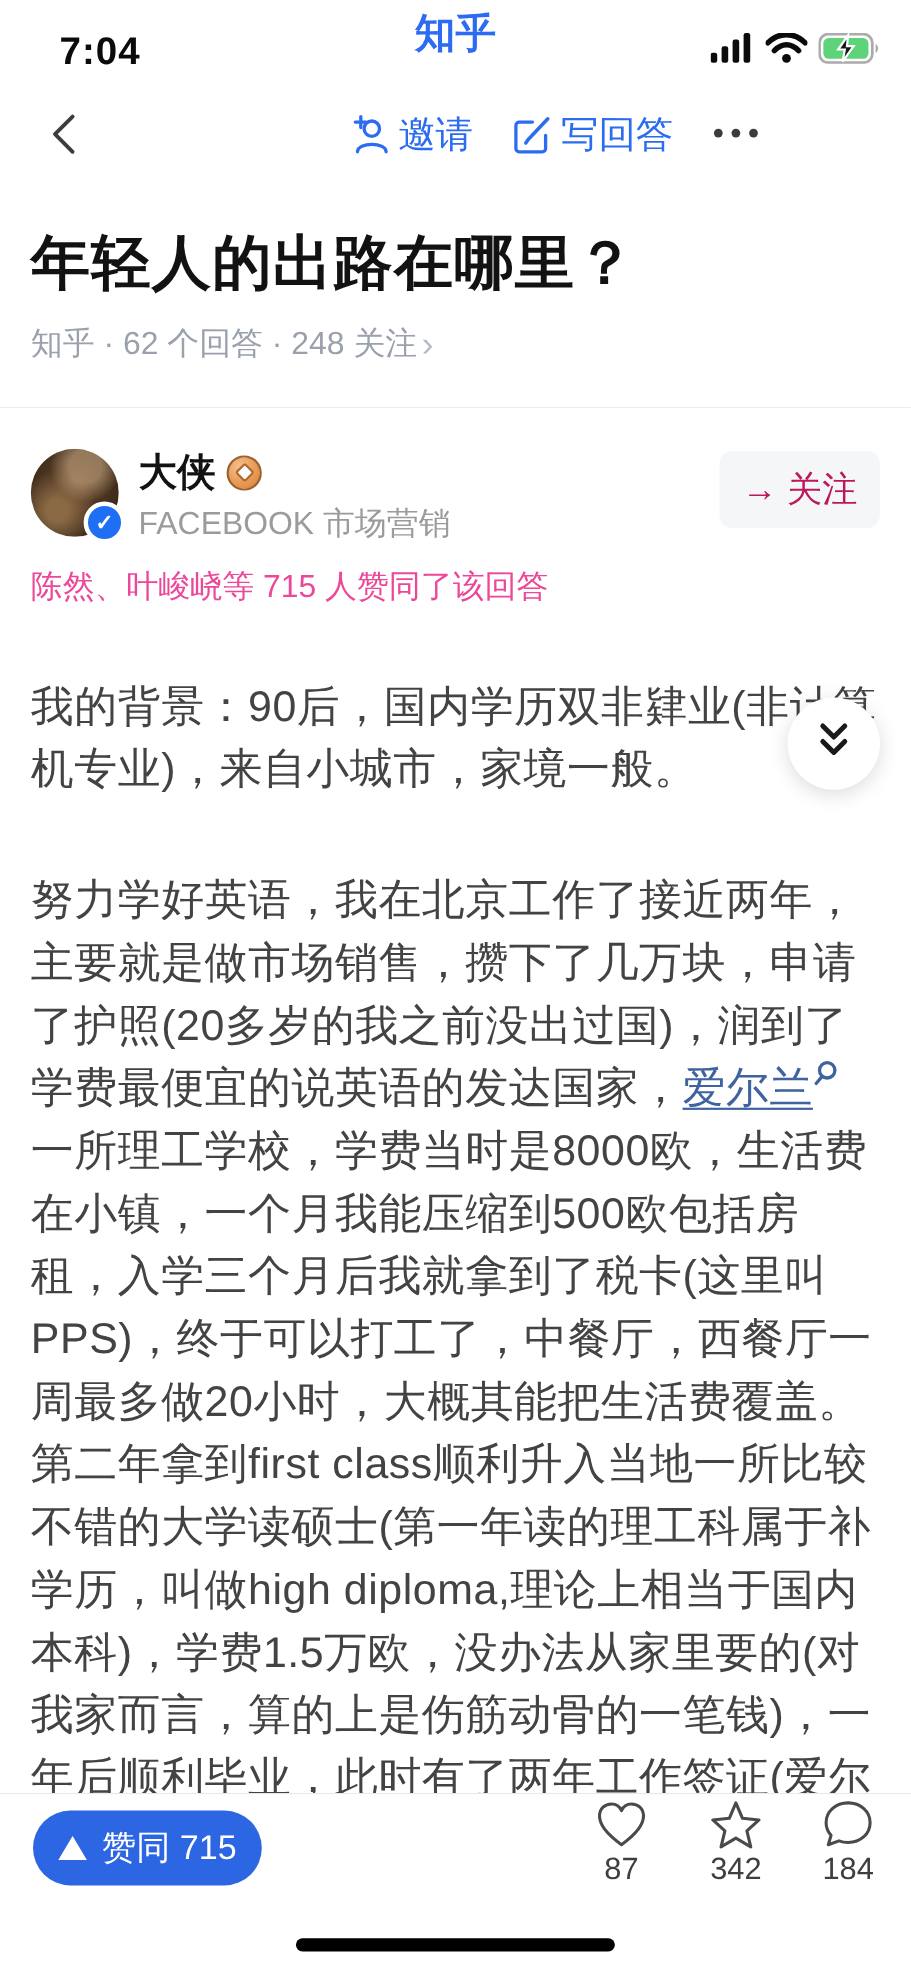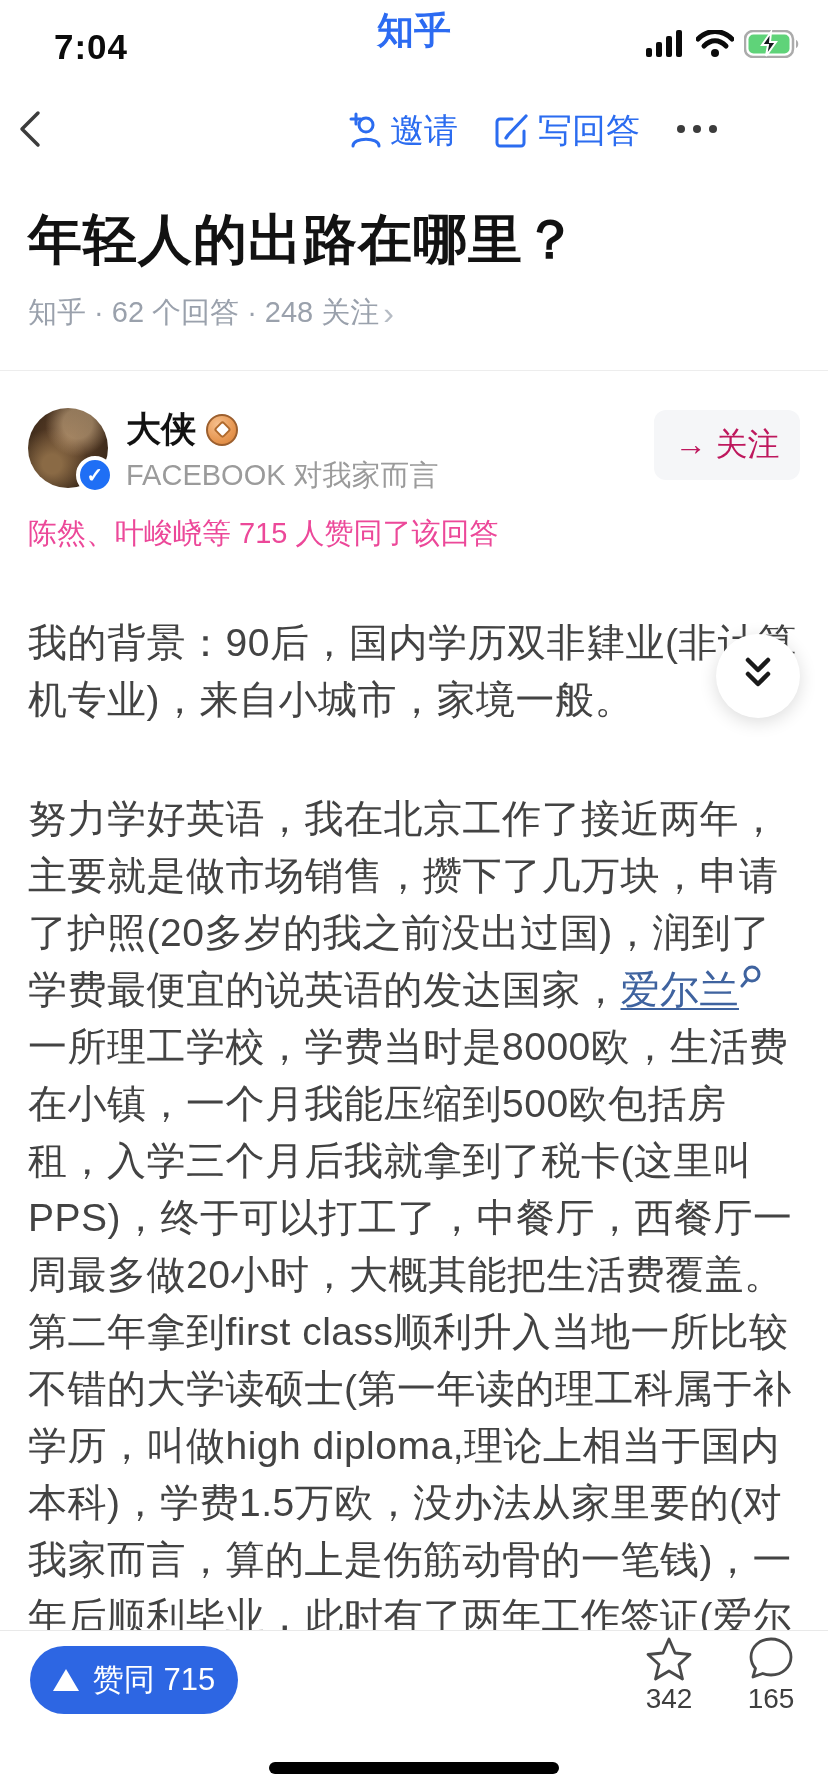--- a/index.html
+++ b/index.html
@@ -18,21 +18,21 @@
   }
   .status-time {
     position:absolute; top:27px; left:54px; font-size:35px; font-weight:700; color:#0b0b0b;
     letter-spacing:1px;
   }
   .status-icons { position:absolute; top:30px; right:26px; display:flex; align-items:center; gap:10px; }
 
   
   .nav-bar {
     position:absolute; top:100px; left:0; width:732px; height:62px;
-    display:flex; align-items:center; padding:0 12px;
+    display:flex; align-items:flex-start; padding:0 40px;
   }
   .nav-right { margin-left:auto; display:flex; align-items:center; gap:34px; }
   .nav-action { display:flex; align-items:center; gap:6px; color:#2b6cf0; font-size:34px; }
   .nav-action svg { display:block; }
 
   
   .question-title {
     position:absolute; top:212px; left:28px; width:740px;
     font-size:54px; font-weight:700; color:#121212; line-height:54px; letter-spacing:1px;
   }
@@ -193,21 +193,21 @@
   <div class="avatar-wrap">
     <div class="avatar"></div>
     <div class="verified-badge">✓</div>
   </div>
   <div class="author-name-row">
     <span class="author-name">大侠</span>
     <span class="medal-badge">
         <span class="medal-eye"></span>
       </span>
   </div>
-  <div class="author-headline">FACEBOOK 对我家而言</div>
+  <div class="author-headline">FACEBOOK 市场营销</div>
   <button class="follow-btn">→ 关注</button>
 </div>
 
 <div class="endorsement">陈然、叶峻峣等 715 人赞同了该回答</div>
 
 <div class="answer-body">
   <p><span>我的背景：90后，国内学历双非肄业(非计算机专业)，来自小城市，家境一般。</span></p>
   <p><span>努力学好英语，我在北京工作了接近两年，主要就是做市场销售，攒下了几万块，申请了护照(20多岁的我之前没出过国)，润到了学费最便宜的说英语的发达国家，</span><span class="body-link">爱尔兰</span><span class="sup-search"><svg width="22" height="24" viewBox="0 0 22 24">
           <circle cx="12" cy="9" r="7" fill="none" stroke="#3f639f" stroke-width="3"></circle>
           <line x1="7" y1="15" x2="2" y2="21" stroke="#3f639f" stroke-width="3" stroke-linecap="round"></line>
@@ -222,33 +222,41 @@
     </svg>
   </span>
 </div>
 
 <div class="bottom-bar">
   <button class="upvote-pill">
     <span class="upvote-triangle"></span>
     <span>赞同 715</span>
   </button>
 
+  <div class="action-item act-like">
+    <span>
+      <svg width="48" height="44" viewBox="0 0 48 44">
+        <path d="M24 40 C10 30 4 22 4 14 C4 7 9 3 15 3 C19 3 22.5 5.5 24 9 C25.5 5.5 29 3 33 3 C39 3 44 7 44 14 C44 22 38 30 24 40 Z" fill="none" stroke="#4a4a4a" stroke-width="2.8" stroke-linejoin="round"></path>
+      </svg>
+    </span>
+    <div class="action-count">87</div>
+  </div>
 
   <div class="action-item act-fav">
     <span>
       <svg width="48" height="44" viewBox="0 0 48 44">
         <path d="M24 2 L30 16 L45 17.5 L34 27.5 L37.5 42 L24 34 L10.5 42 L14 27.5 L3 17.5 L18 16 Z" fill="none" stroke="#4a4a4a" stroke-width="2.8" stroke-linejoin="round"></path>
       </svg>
     </span>
     <div class="action-count">342</div>
   </div>
 
   <div class="action-item act-comment">
     <span>
       <svg width="48" height="44" viewBox="0 0 48 44">
         <path d="M24 2 C35.5 2 44 10 44 20 C44 30 35.5 38 24 38 C21 38 18.2 37.5 15.7 36.5 L6 40 L8.5 31.5 C5.7 28.3 4 24.4 4 20 C4 10 12.5 2 24 2 Z" fill="none" stroke="#4a4a4a" stroke-width="2.8" stroke-linejoin="round"></path>
       </svg>
     </span>
-    <div class="action-count">165</div>
+    <div class="action-count">184</div>
   </div>
 </div>
 
 <div class="home-indicator"></div>
 
 </body></html>

